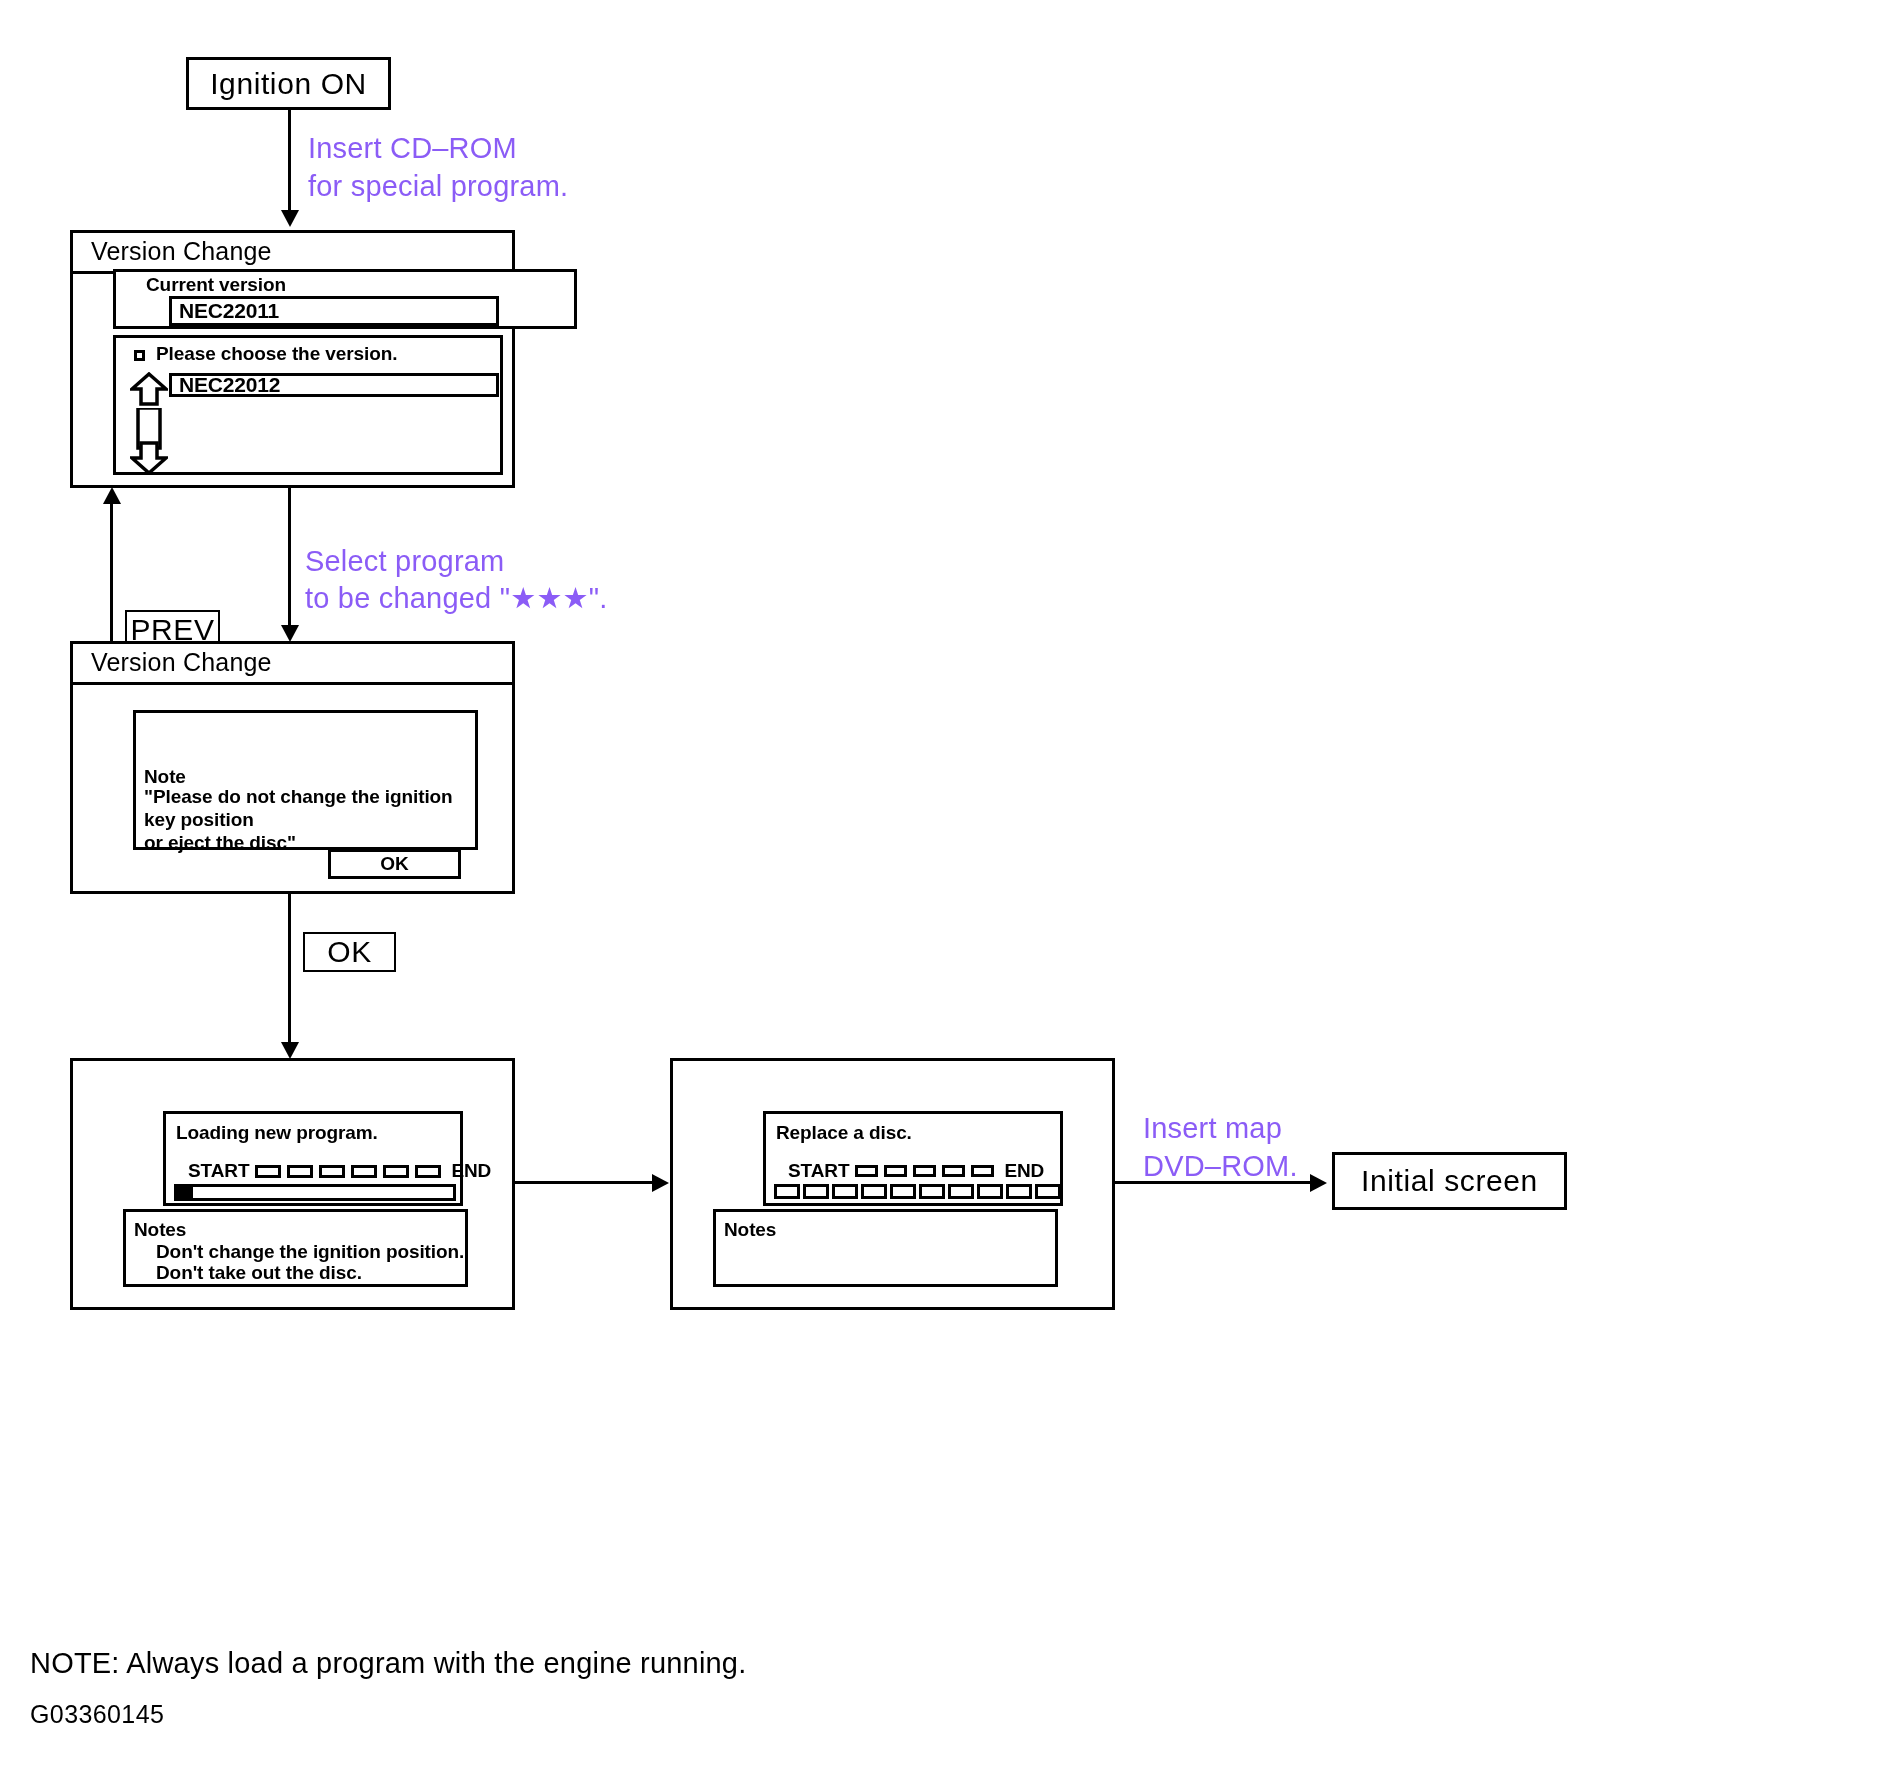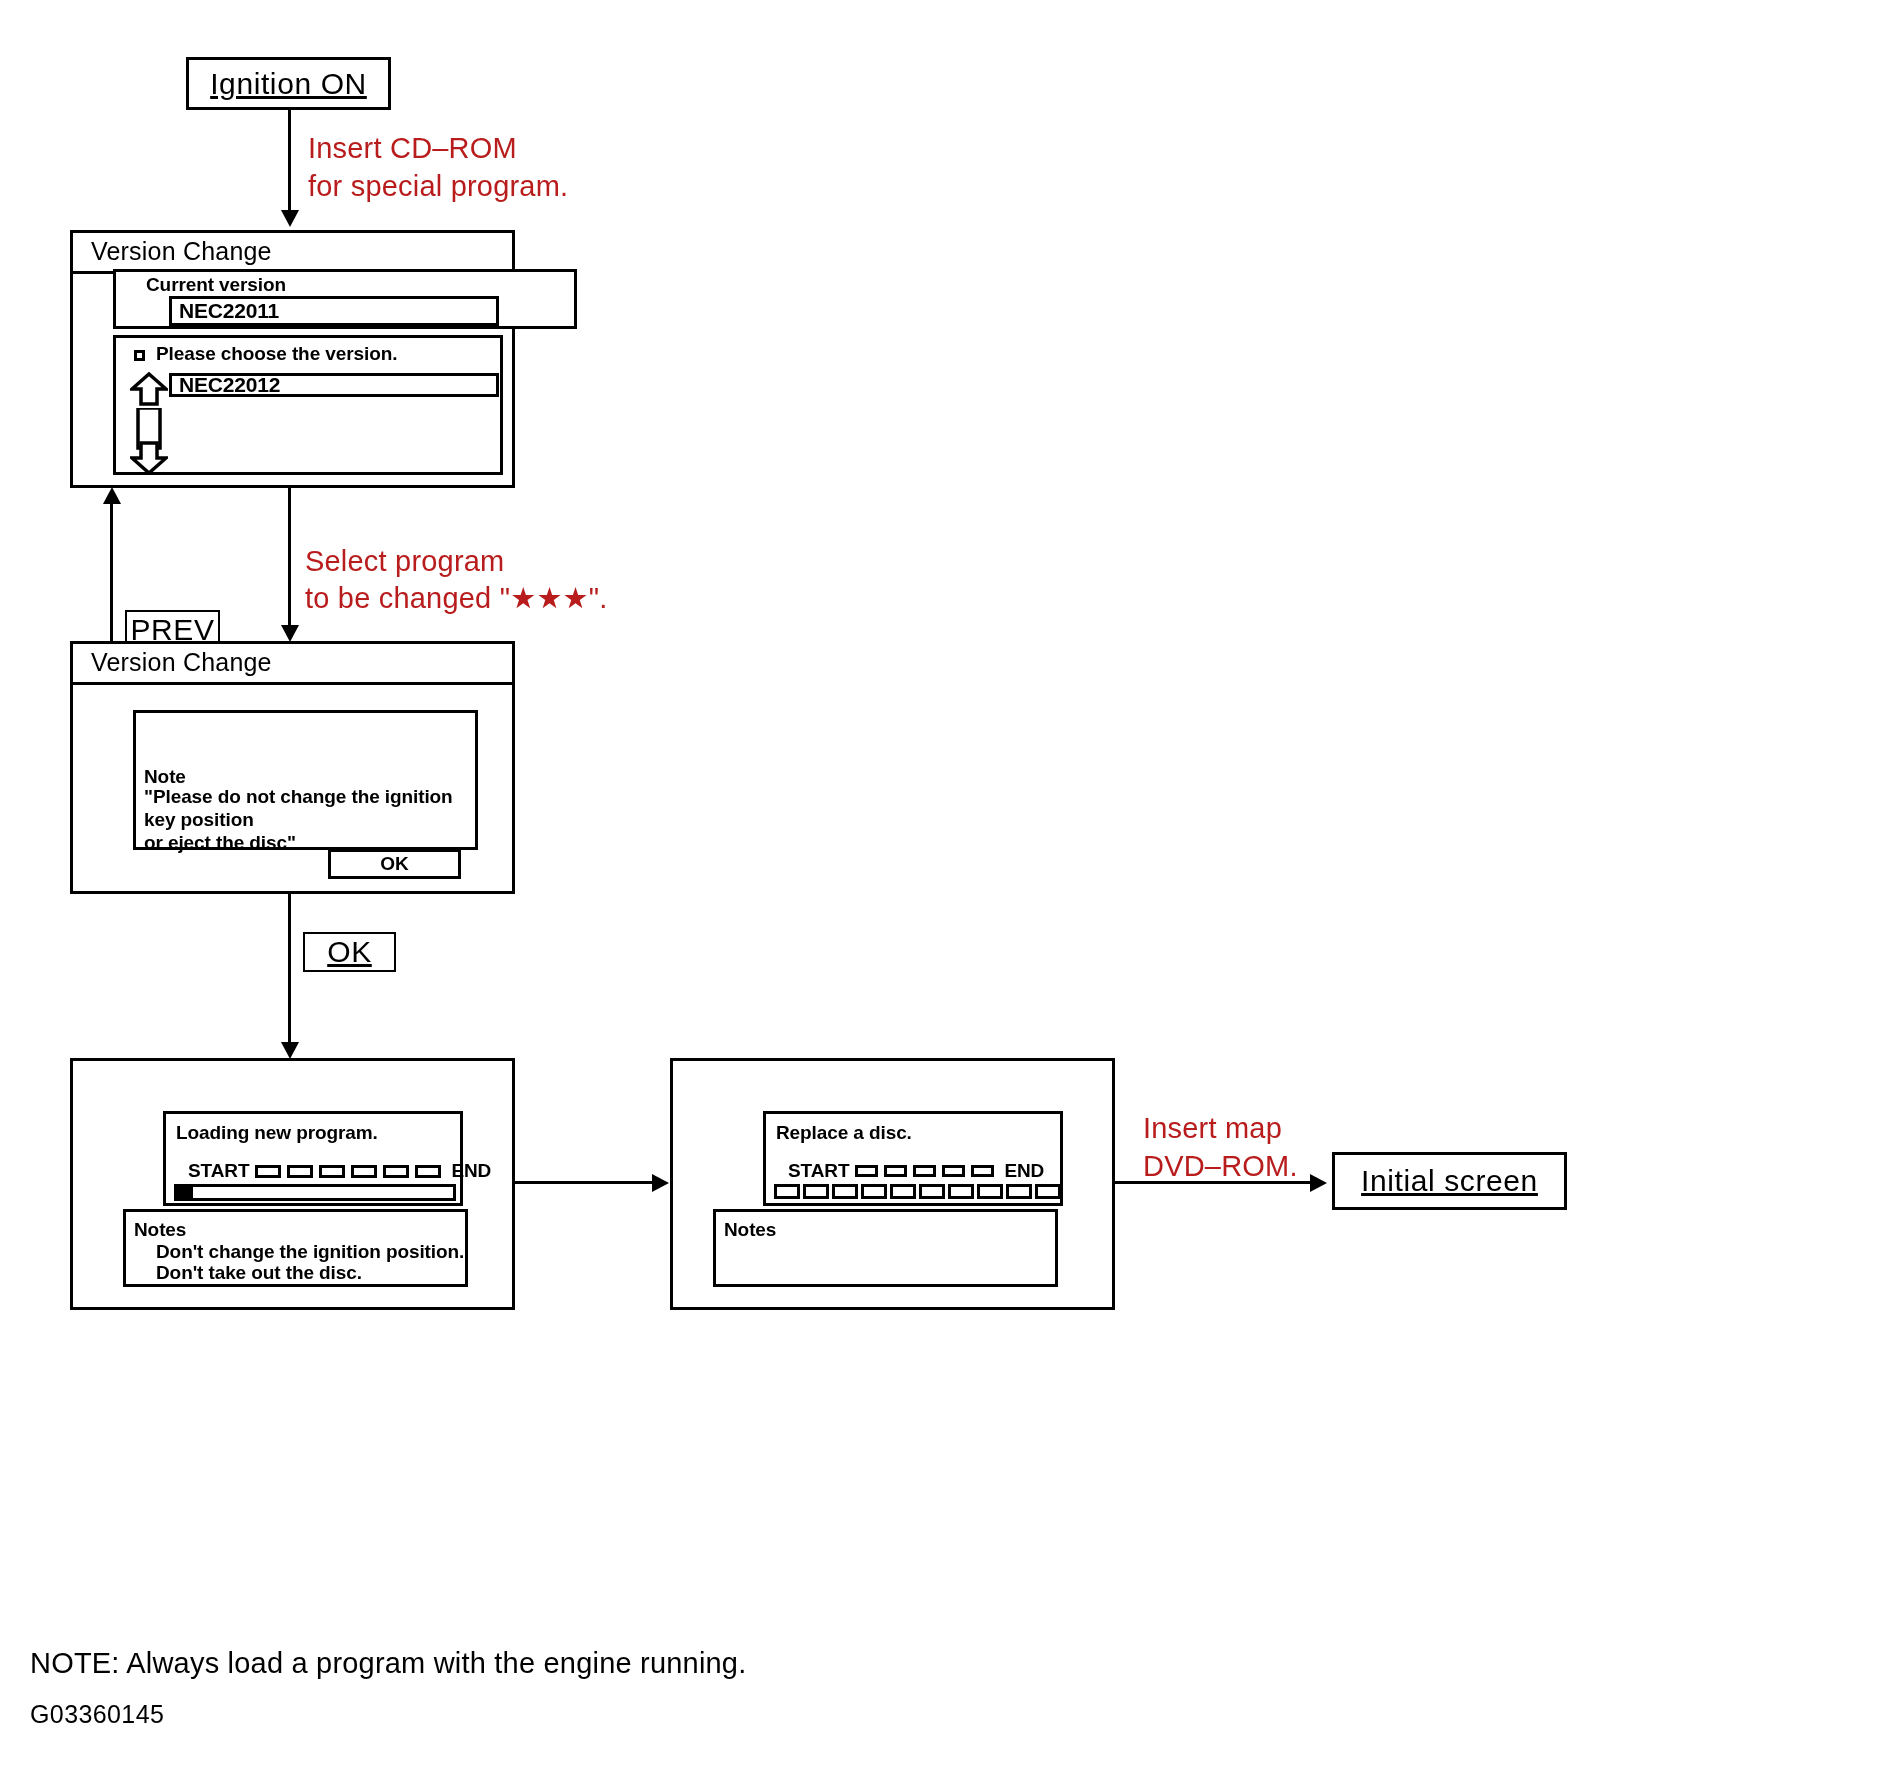--- a/index.html
+++ b/index.html
@@ -19,34 +19,33 @@
     overflow: hidden;
   }
   .abs { position: absolute; }
 
   
   .flow-text {
     font-size: 29px;
     line-height: 1.30;
     letter-spacing: 0.2px;
     white-space: pre-line;
-    color: #b91c1c;
+    color: #8b5cf6;
   }
 
   
   .label-box {
     border: 3px solid #000;
     background: #fff;
     display: flex;
     align-items: center;
     justify-content: center;
     font-size: 30px;
     letter-spacing: 0.6px;
     box-sizing: border-box;
-    text-decoration: underline;
   }
   .label-box.thin { border-width: 2px; }
 
   
   .vline { background: #000; width: 3px; }
   .hline { background: #000; height: 3px; }
 
   .arrow-down {
     width: 0; height: 0;
     border-left: 9px solid transparent;

